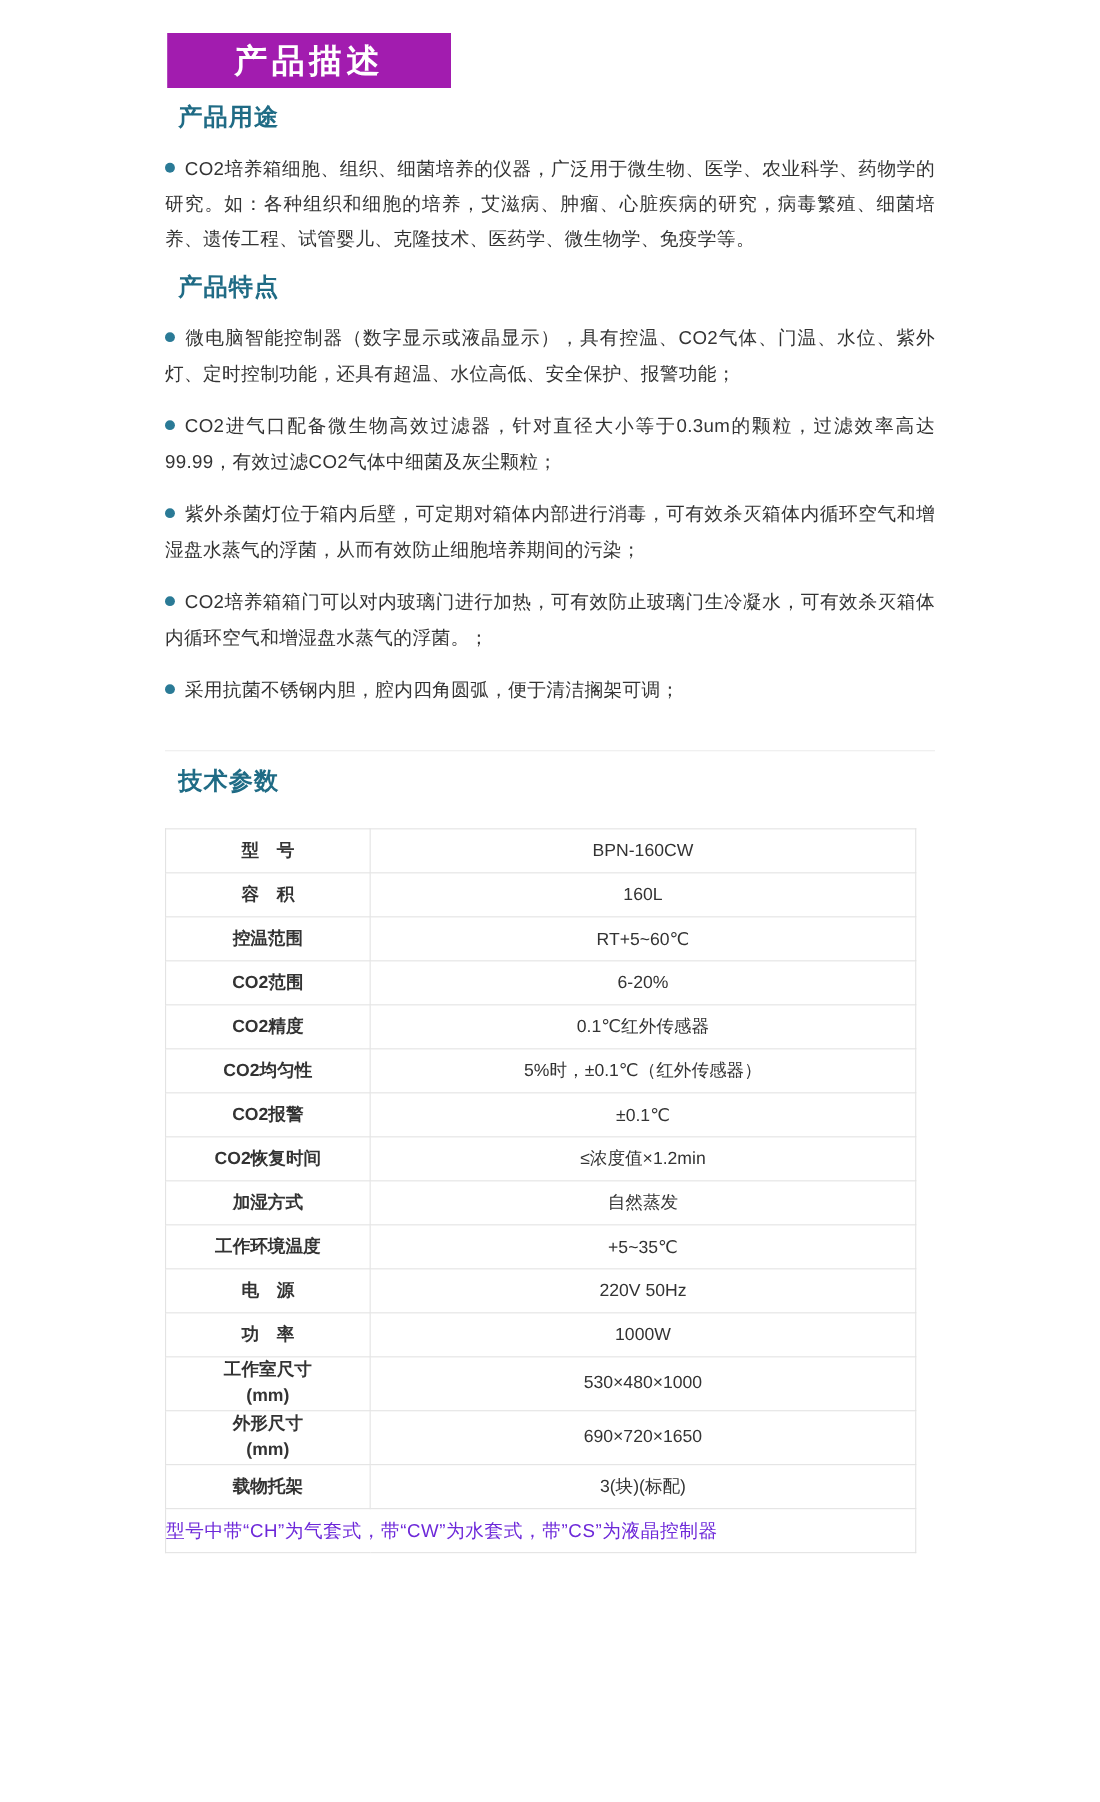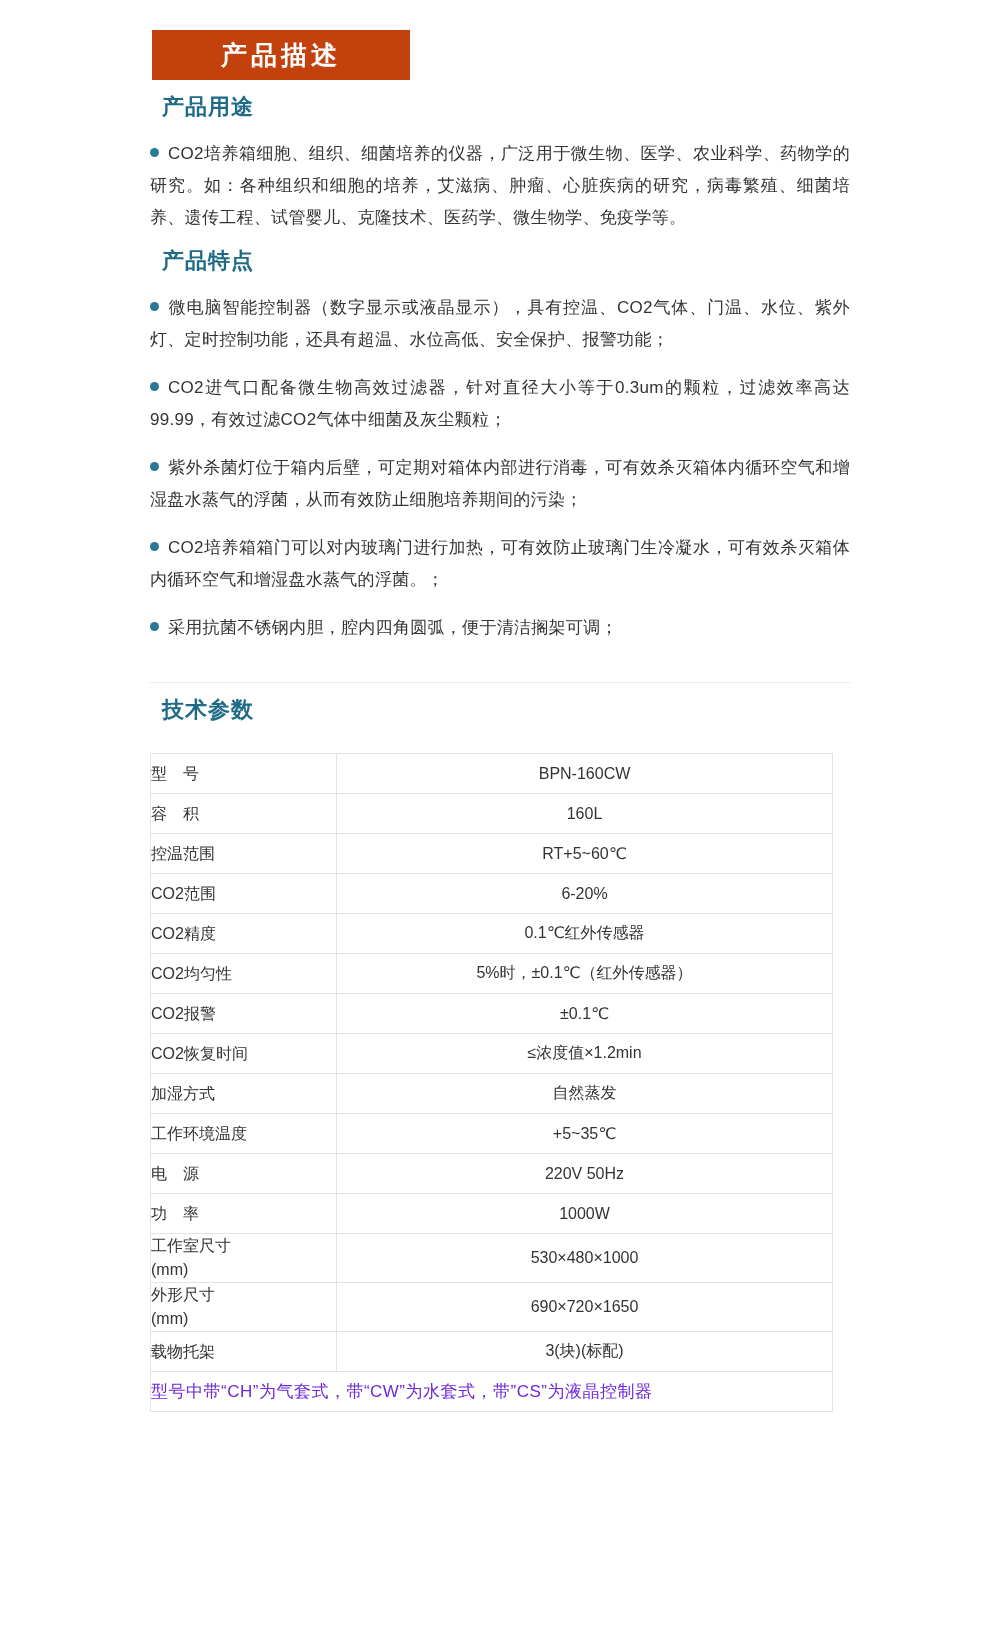--- a/index.html
+++ b/index.html
@@ -6,23 +6,23 @@
   body{
     width:1000px;height:1638px;
     font-family:"Liberation Sans","DejaVu Sans",sans-serif;
     color:#333333;
     position:relative;
   }
   .content{width:700px;margin:0 auto 0 150px;}
   .banner{
     margin:30px 0 0 2px;
     width:258px;height:50px;
-    background:#c2410c;
+    background:#a21caf;
     color:#ffffff;
-    font-size:26px;font-weight:bold;letter-spacing:4px;
+    font-size:30px;font-weight:bold;letter-spacing:4px;
     display:flex;align-items:center;justify-content:center;
   }
   h2.section{
     color:#1f6b85;
     font-size:22px;font-weight:bold;
     letter-spacing:1px;
     margin:12px;
   }
   .usage-heading{margin-top:32px;}
   .features-heading{margin-top:40px;}
@@ -49,22 +49,24 @@
     font-size:16px;
     color:#333333;
   }
   table.specs td{
     border:1px solid #e3e3e3;
     height:39px;
     padding:0;
   }
   td.spec-label{
     width:185px;
+    text-align:center;
     white-space:pre-line;
     line-height:24px;
+    font-weight:bold;
   }
   td.spec-value{
     padding-left:135px;
     text-align:center;
   }
   td.spec-note{
     color:#6d28d9;
     text-align:left;
     height:46px;
     font-size:17px;

